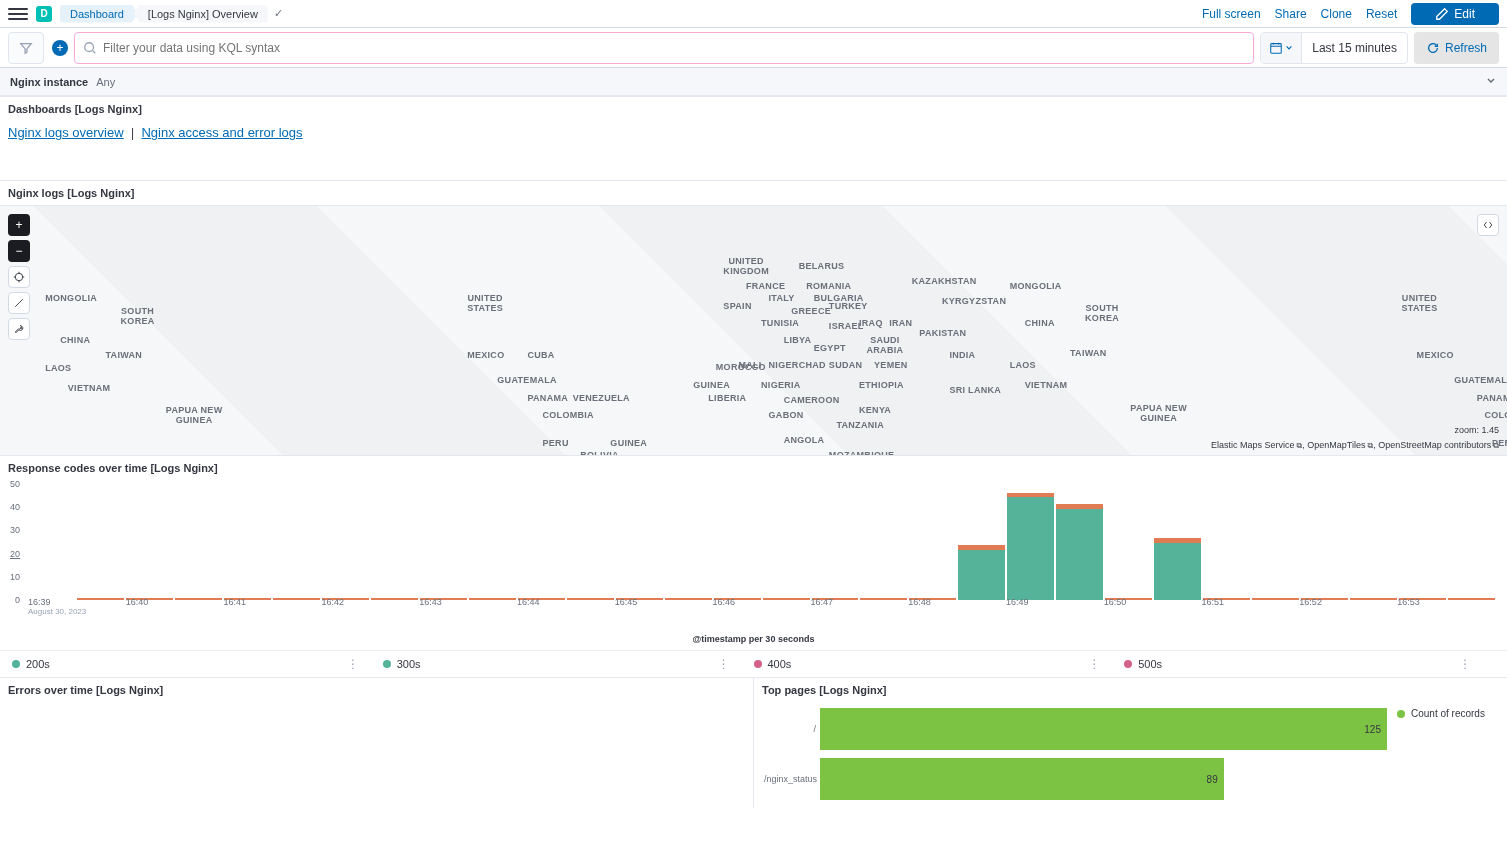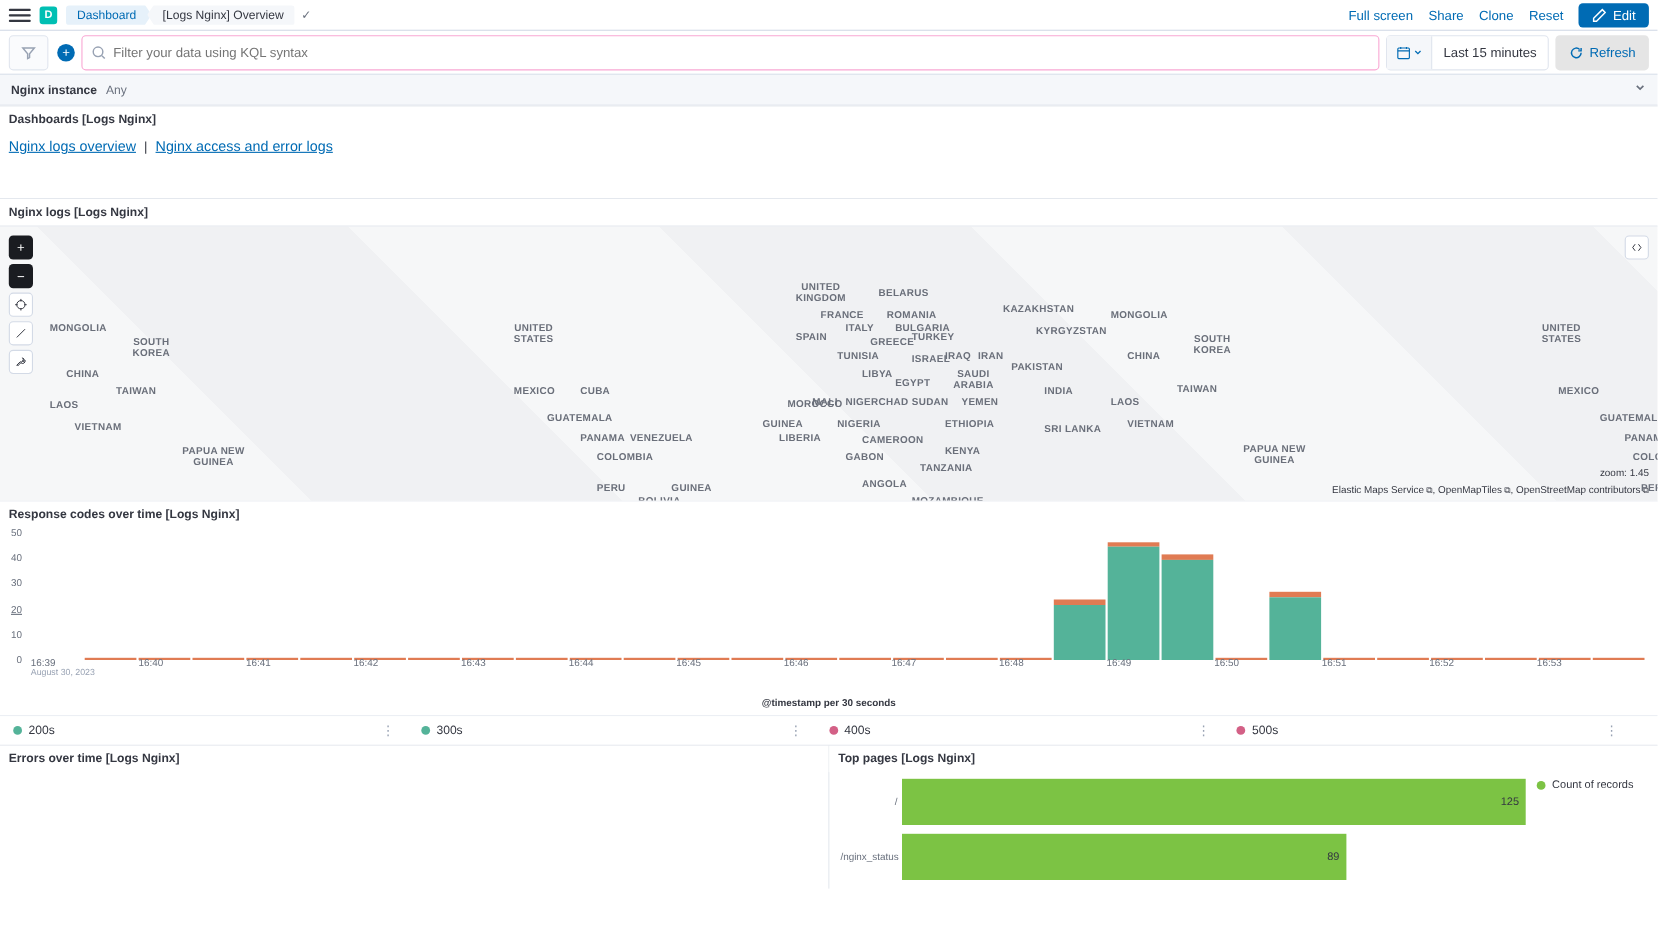--- a/index.html
+++ b/index.html
@@ -10,21 +10,21 @@
   .burger { width: 20px; height: 20px; display: flex; flex-direction: column; justify-content: center; gap: 3px; cursor: pointer; margin-right: 8px; }
   .burger span { height: 2px; background: #343741; border-radius: 1px; }
   .space-badge { width: 16px; height: 16px; background: #00bfb3; border-radius: 3px; color: #fff; font-size: 10px; font-weight: bold; display: flex; align-items: center; justify-content: center; margin-right: 8px; }
   .breadcrumb { display: flex; align-items: center; gap: 0; }
   .bc-item { padding: 3px 10px; font-size: 11px; position: relative; }
   .bc-item.first { background: #e6f1fa; color: #006bb4; border-radius: 3px 0 0 3px; clip-path: polygon(0 0, calc(100% - 6px) 0, 100% 50%, calc(100% - 6px) 100%, 0 100%); padding-right: 14px; }
   .bc-item.second { background: #f5f7fa; color: #343741; margin-left: -4px; padding-left: 14px; clip-path: polygon(6px 0, 100% 0, 100% 100%, 6px 100%, 0 50%); border-radius: 0 3px 3px 0; }
   .check { margin-left: 6px; color: #69707d; font-size: 11px; }
   .top-right { margin-left: auto; display: flex; align-items: center; gap: 14px; }
   .top-link { color: #006bb4; font-size: 12px; cursor: pointer; }
-  .edit-btn { background: #006bb4; color: #fff; padding: 4px 12px; border-radius: 4px; display: flex; align-items: center; gap: 5px; cursor: pointer; font-size: 12px; }
+  .edit-btn { background: #006bb4; color: #fff; padding: 4px 24px; border-radius: 4px; display: flex; align-items: center; gap: 5px; cursor: pointer; font-size: 12px; }
   
   
   .filterbar { display: flex; align-items: center; height: 40px; padding: 4px 8px; gap: 6px; border-bottom: 1px solid #d3dae6; }
   .filter-toggle { width: 36px; height: 32px; display:flex; align-items:center; justify-content:center; border:1px solid #e0e5ee; border-radius:4px; background:#fafbfd; cursor:pointer; }
   .add-filter { width: 16px; height: 16px; border-radius: 50%; background:#006bb4; color:#fff; display:flex; align-items:center; justify-content:center; font-size:12px; cursor:pointer; margin-left:2px; }
   .search-box { flex: 1; display: flex; align-items: center; border: 1px solid #f9a8d4; border-radius: 4px; height: 32px; padding: 0 8px; background:#fff; }
   .search-box input { flex:1; border:none; outline:none; font-size:12px; color:#69707d; background:transparent; margin-left:6px; }
   .time-picker { display:flex; align-items:center; border:1px solid #e0e5ee; border-radius:4px; height:32px; }
   .tp-cal { padding:0 8px; border-right:1px solid #e0e5ee; height:100%; display:flex; align-items:center; background:#f5f7fa; cursor:pointer; color:#006bb4; gap:2px; }
   .tp-label { padding: 0 10px; cursor:pointer; }

